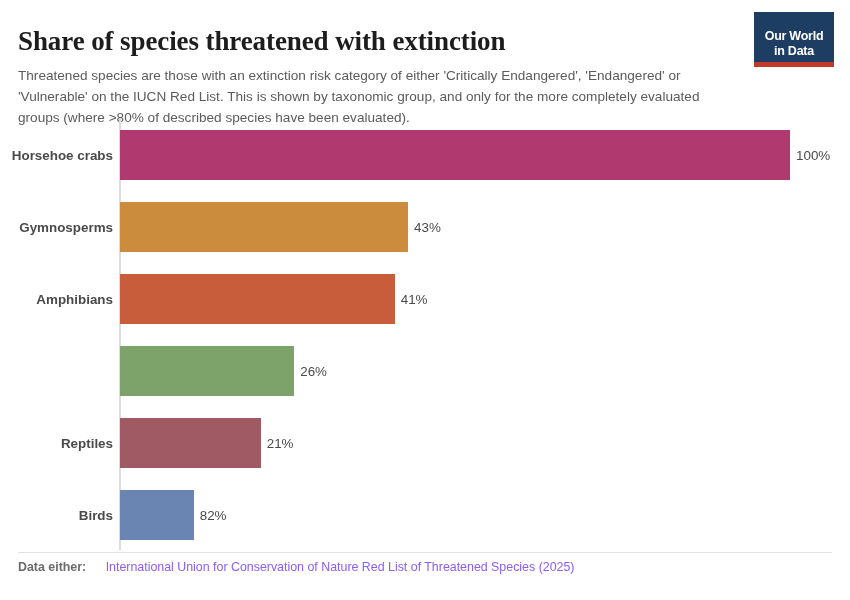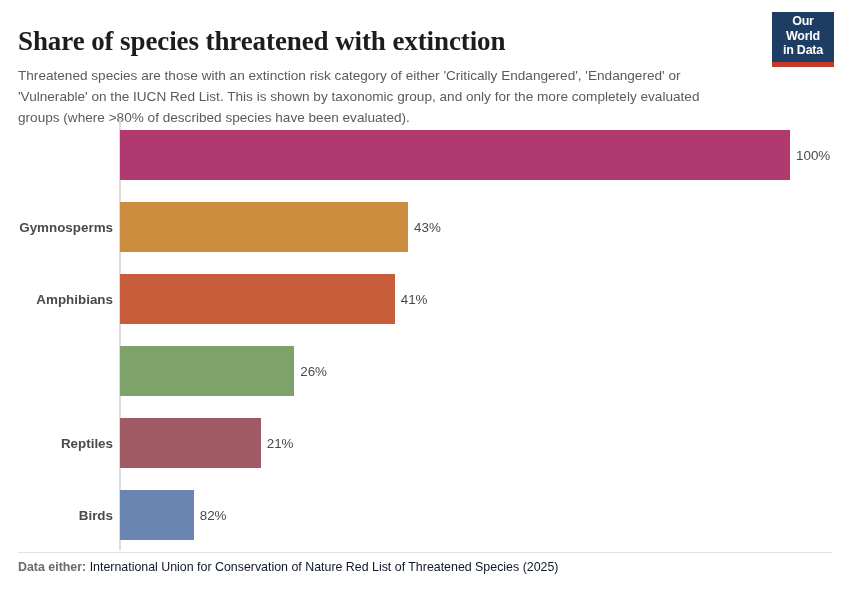--- a/index.html
+++ b/index.html
@@ -48,25 +48,25 @@
     line-height: 1.55;
     margin: 0;
     max-width: 725px;
   }
 
   
   .owid-logo {
     position: absolute;
     right: 16px;
     top: 12px;
-    width: 62px;
+    width: 80px;
     background: #1d3d63;
     border-bottom: 5px solid #c0392b;
     text-align: center;
-    padding: 2px 2px 4px 2px;
+    padding: 17px 2px 4px 2px;
     box-sizing: border-box;
   }
   .owid-logo-line {
     display: block;
     color: #ffffff;
     font-family: "Liberation Sans", sans-serif;
     font-size: 12.5px;
     font-weight: 700;
     line-height: 1.16;
     letter-spacing: -0.25px;
@@ -149,21 +149,22 @@
     color: #9a9a9a;
   }
   .footer-left {
     white-space: nowrap;
   }
   .footer-source-label {
     font-weight: 700;
     color: #6b6b6b;
   }
   .footer-source-text {
-    color: #0f172a;
+    color: #8b5cf6;
+    margin-left: 16px;
   }
   .footer-right {
     white-space: nowrap;
     color: #9a9a9a;
   }
 </style>
 </head>
 <body>
 
 <div class="page">
@@ -175,20 +176,21 @@
 
   <div class="owid-logo">
     <span class="owid-logo-line">Our World</span>
     <span class="owid-logo-line">in Data</span>
   </div>
 
   <div class="plot">
     <div class="axis-line"></div>
     <div id="bars-container">
         <div class="bar-row" style="top: 12px;">
+          <div class="bar-label">Horsehoe crabs</div>
           <div class="bar" style="width: 670px; background: rgb(176, 57, 112);"></div>
           <div class="bar-value" style="left: 796px;">100%</div>
         </div>
         <div class="bar-row" style="top: 84px;">
           <div class="bar-label">Gymnosperms</div>
           <div class="bar" style="width: 288.1px; background: rgb(204, 140, 62);"></div>
           <div class="bar-value" style="left: 414.1px;">43%</div>
         </div>
         <div class="bar-row" style="top: 156px;">
           <div class="bar-label">Amphibians</div>

